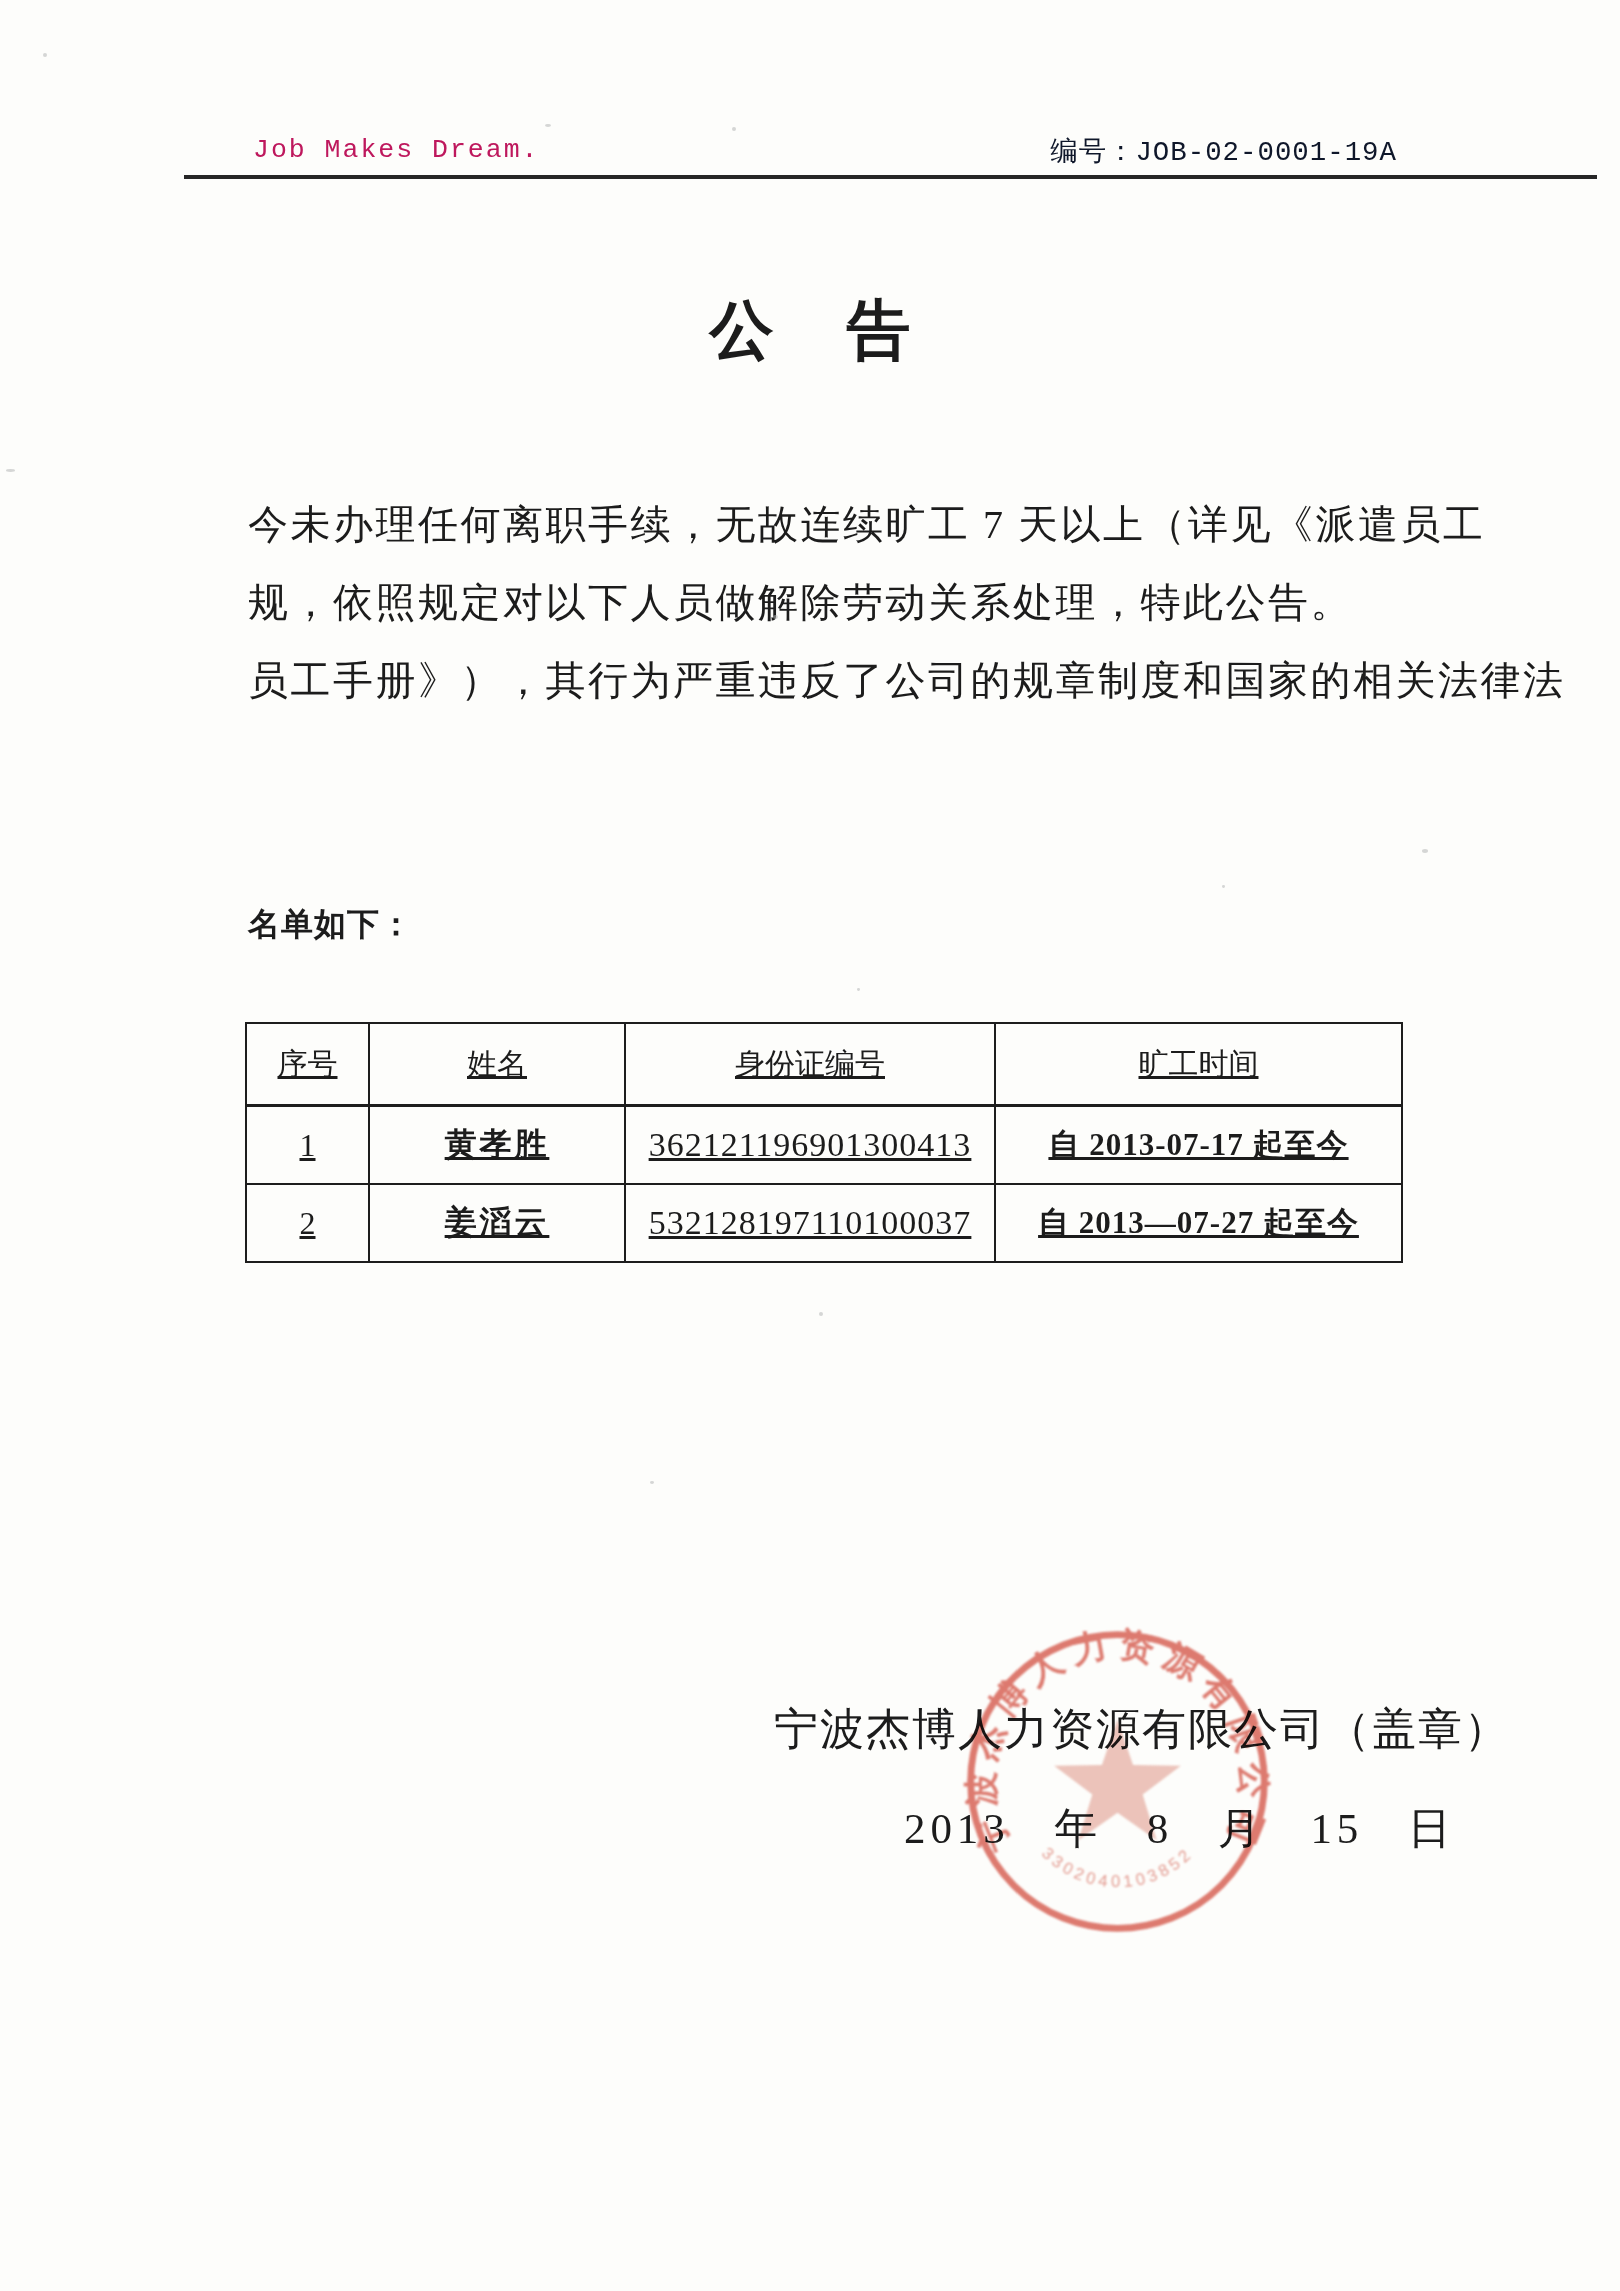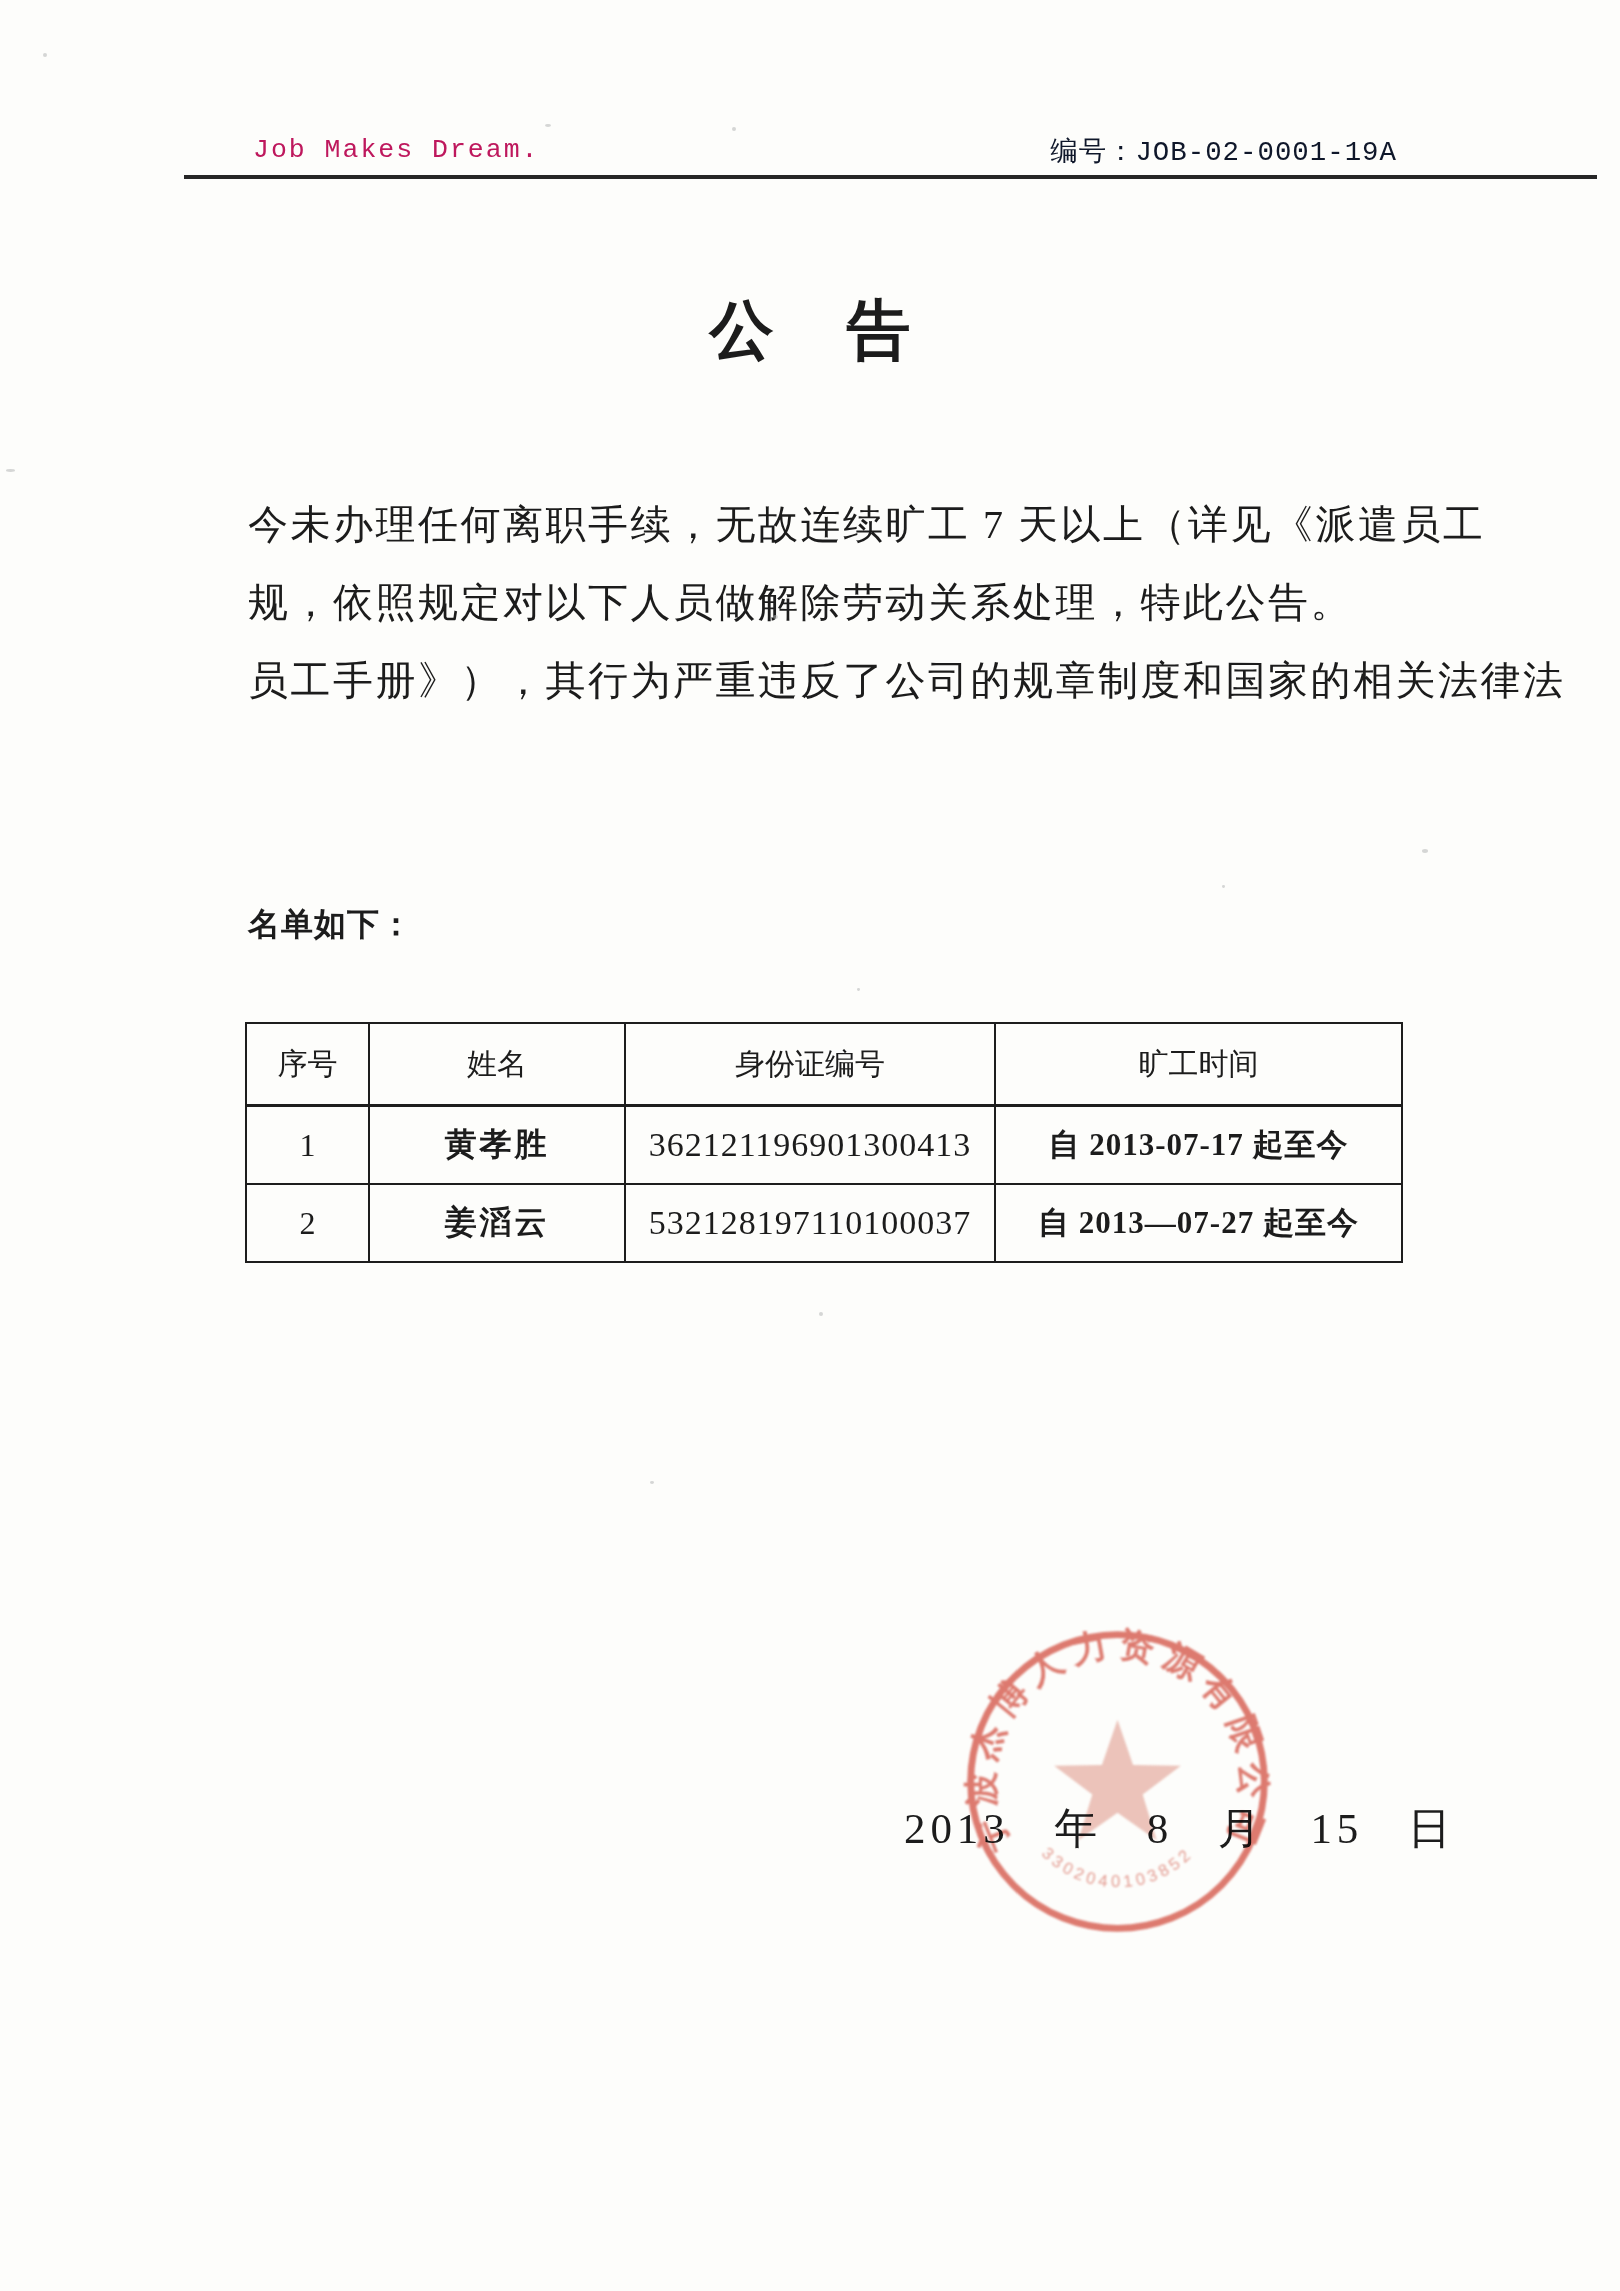--- a/index.html
+++ b/index.html
@@ -53,20 +53,21 @@
   }
   
   table.roster{
     position:absolute;left:245px;top:1022px;width:1155px;
     border-collapse:collapse;table-layout:fixed;
   }
   table.roster td{
     border:2.9px solid #1d1d1d;
     text-align:center;vertical-align:middle;
     padding:0;
+    text-decoration:underline;
   }
   table.roster tr.head td{height:80px;font-size:30px;border-bottom-width:3.9px;}
   table.roster tr.data td{height:76px;}
   .col-no{width:123px;}
   .col-name{width:256px;}
   .col-id{width:370px;}
   .col-time{width:407px;}
   td.cell-no{font-size:32px;}
   td.cell-name{
     font-family:"Liberation Sans","DejaVu Sans",sans-serif;
@@ -136,20 +137,21 @@
       </tr>
       <tr class="data">
         <td class="cell-no">2</td>
         <td class="cell-name">姜滔云</td>
         <td class="cell-id">532128197110100037</td>
         <td class="cell-time">自 2013—07-27 起至今</td>
       </tr>
     </tbody>
   </table>
 
+  <div class="company-line">宁波杰博人力资源有限公司（盖章）</div>
   <div class="date-line">2013 年 8 月 15 日</div>
 
   <svg class="stamp" viewBox="0 0 330 340" xmlns="http://www.w3.org/2000/svg">
     <defs>
       <filter id="stampblur" x="-10%" y="-10%" width="120%" height="120%">
         <feGaussianBlur stdDeviation="1.1"></feGaussianBlur>
       </filter>
     </defs>
     <g opacity="0.78" filter="url(#stampblur)">
       <circle cx="165" cy="170" r="150" fill="none" stroke="#d6564a" stroke-width="7"></circle>

